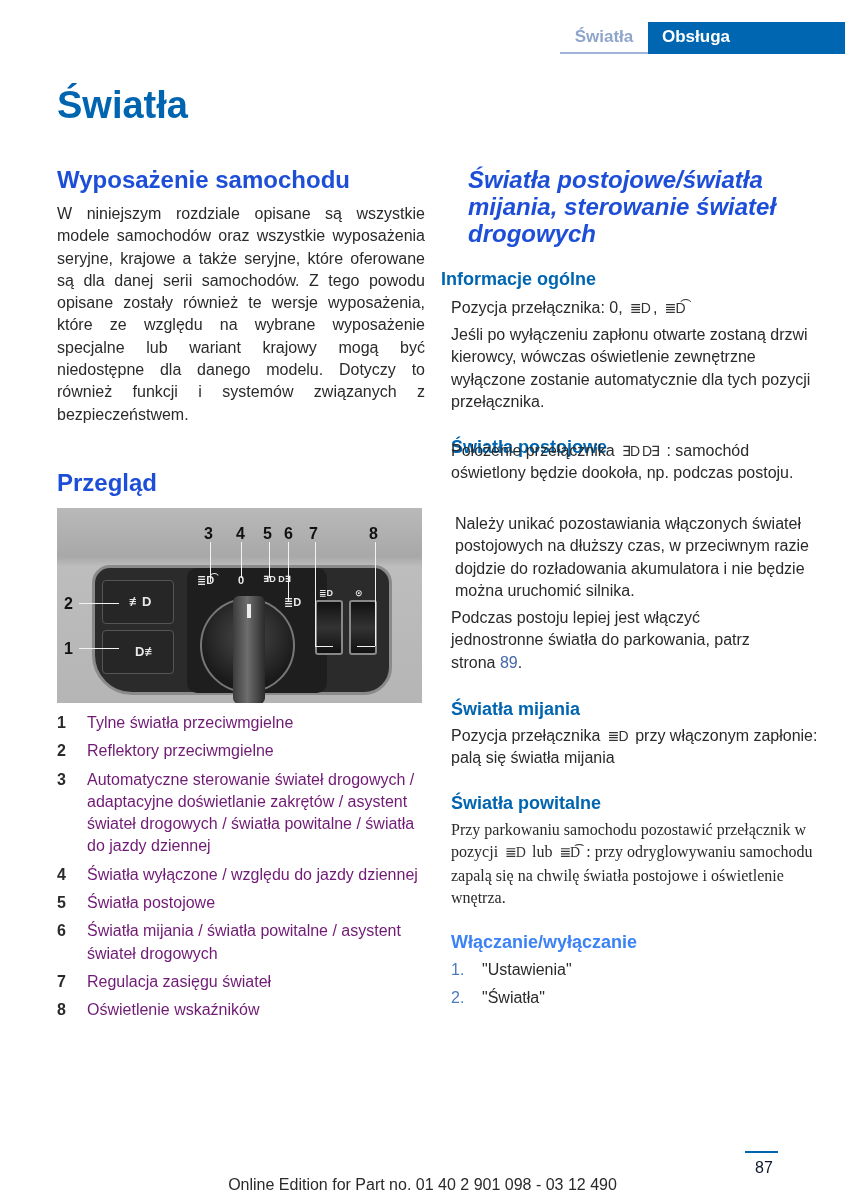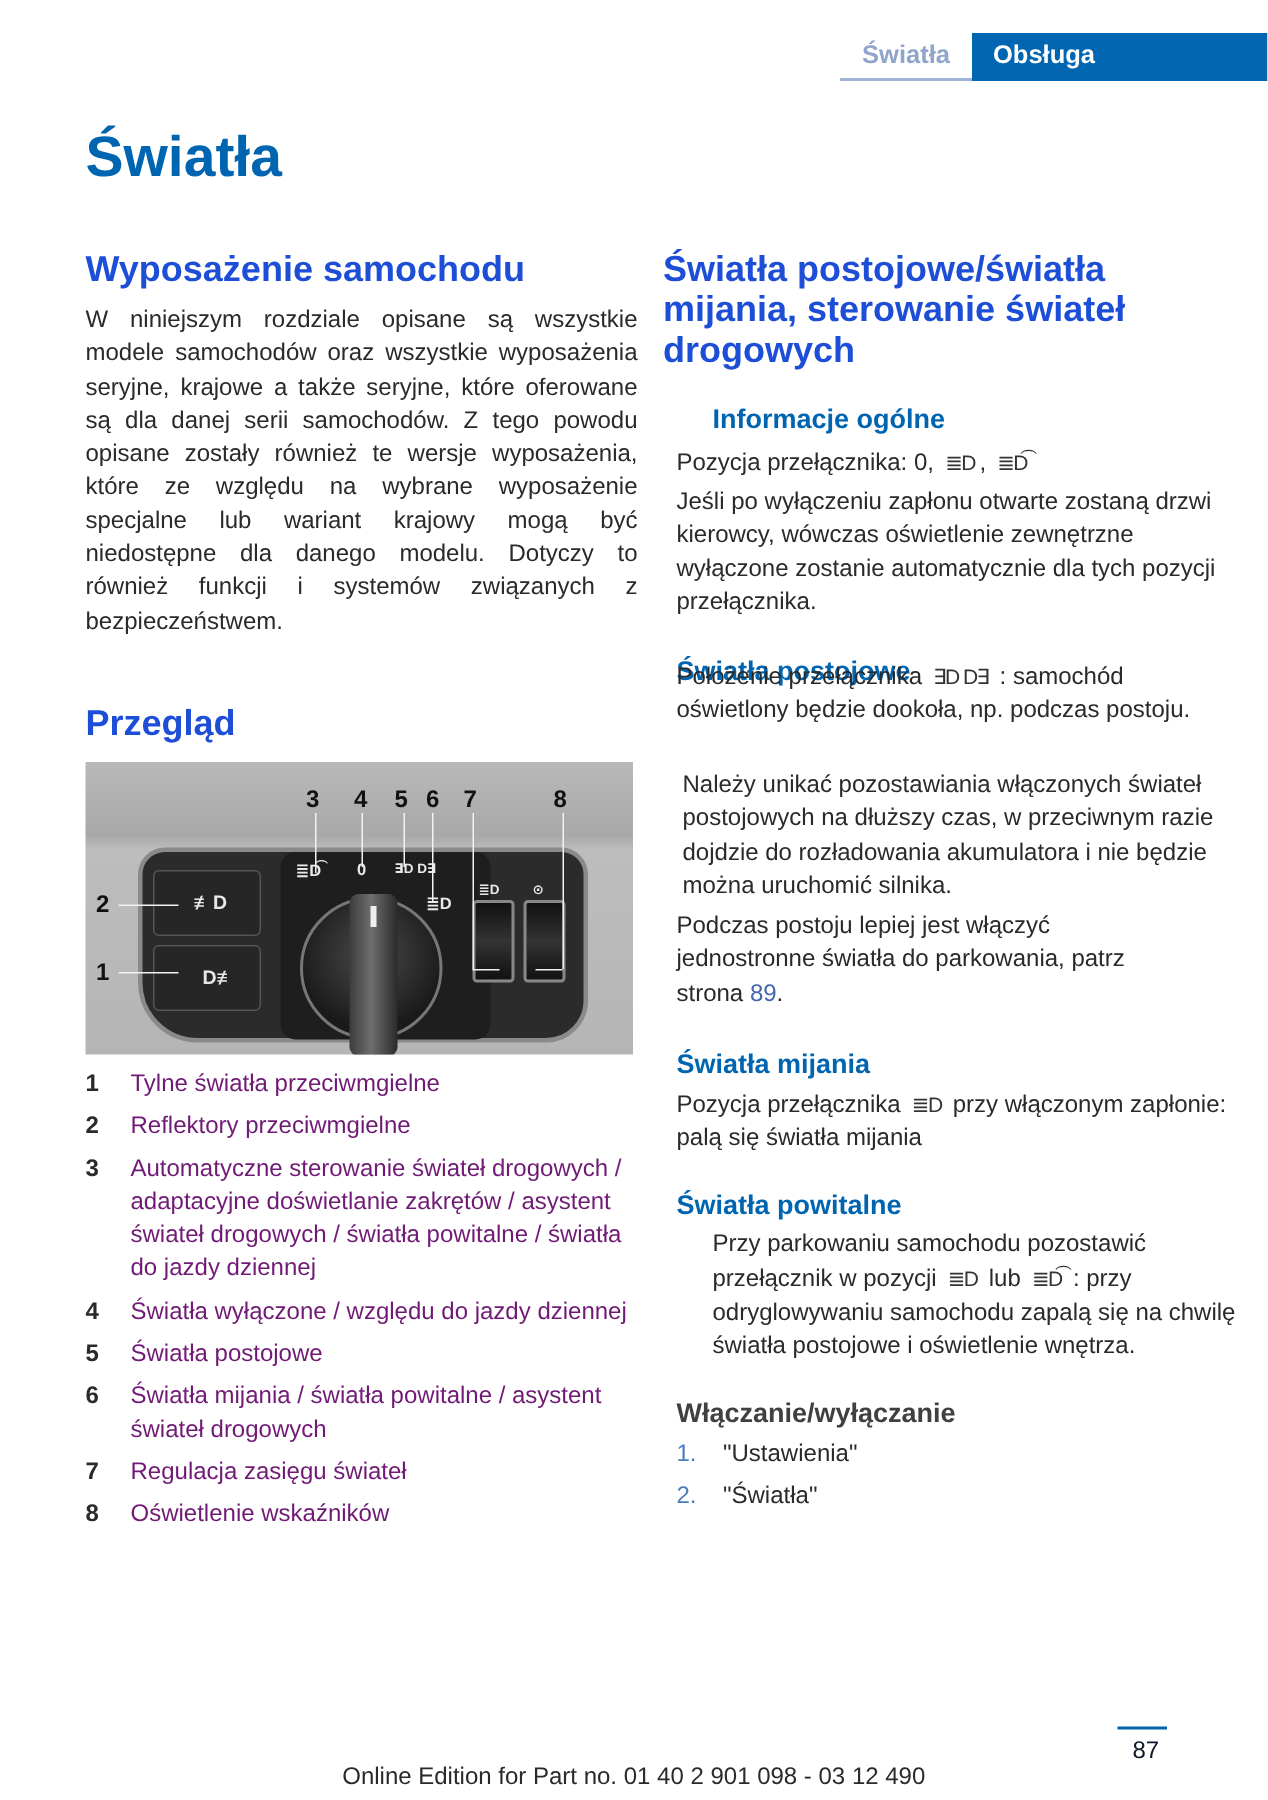--- a/index.html
+++ b/index.html
@@ -6,21 +6,21 @@
     html, body { width: 845px; height: 1200px; background: #ffffff; overflow: hidden; }
     body { position: relative; font-family: "Liberation Sans", "DejaVu Sans", sans-serif; color: #2a2a2a; }
     .header-line { position: absolute; left: 560px; width: 88px; top: 52px; height: 2px; background: #9fb4d8; }
     .crumb-section { position: absolute; left: 560px; top: 27px; width: 88px; text-align: center; font-weight: bold; font-size: 17px; color: #8fa5cc; }
     .crumb-chapter { position: absolute; left: 648px; top: 22px; width: 197px; height: 32px; background: #0066b1; color: #fff; font-weight: bold; font-size: 17px; padding: 5px 0 0 14px; }
 
     .page-title { position: absolute; left: 57px; top: 84px; font-size: 38px; font-weight: bold; color: #0065b0; }
 
     h2.sec { font-size: 24px; font-weight: bold; color: #1d4ed8; line-height: 27px; }
     h3.sub { font-size: 18px; font-weight: bold; color: #0065b0; line-height: 22px; }
-    h3.sub.light { color: #404040; }
+    h3.sub.light { color: #3b82f6; }
     p.body { font-size: 16px; line-height: 22.3px; color: #2a2a2a; }
 
     .abs { position: absolute; }
 
     .photo { position: absolute; left: 57px; top: 508px; width: 365px; height: 195px; background: linear-gradient(180deg, #b9b9b9 0%, #a8a8a8 25%, #bdbdbd 30%, #b5b5b5 100%); overflow: hidden; }
     .panel { position: absolute; left: 35px; top: 57px; width: 300px; height: 130px; background: #2b2b2b; border-radius: 18px 18px 28px 40px; border: 3px solid #8a8a8a; }
     .btn-fog { position: absolute; left: 45px; width: 72px; height: 44px; background: #262626; border: 1px solid #555; border-radius: 4px; }
     .dial-plate { position: absolute; left: 130px; top: 60px; width: 140px; height: 125px; background: #1e1e1e; border-radius: 10px; }
     .dial { position: absolute; left: 143px; top: 90px; width: 95px; height: 95px; border-radius: 50%; background: radial-gradient(circle at 50% 40%, #4a4a4a, #1a1a1a 70%); border: 2px solid #777; }
     .knob { position: absolute; left: 176px; top: 88px; width: 32px; height: 108px; background: linear-gradient(90deg, #3c3c3c, #6e6e6e 45%, #2a2a2a); border-radius: 6px; }
@@ -129,23 +129,23 @@
   <div class="legend-row">
     <span class="legend-num">7</span>
     <span class="legend-text">Regulacja zasięgu świateł</span>
   </div>
   <div class="legend-row">
     <span class="legend-num">8</span>
     <span class="legend-text">Oświetlenie wskaźników</span>
   </div>
 </div>
 
-<h2 class="sec abs" style="left:442px; top:166px; width:370px;">Światła postojowe/światła mijania, sterowanie świateł drogowych</h2>
+<h2 class="sec abs" style="left:468px; top:166px; width:370px;font-style:italic;">Światła postojowe/światła mijania, sterowanie świateł drogowych</h2>
 
-<h3 class="sub abs" style="left:475px; top:268px;text-align:right;">Informacje ogólne</h3>
+<h3 class="sub abs" style="left:441px; top:268px;text-align:right;">Informacje ogólne</h3>
 <p class="body abs" style="left:451px; top:297px; width:370px;">
   <span>Pozycja przełącznika: 0,</span>
   <span class="sym">≣D</span><span>,</span>
   <span class="sym">≣D͡</span>
 </p>
 <p class="body abs" style="left:451px; top:324px; width:370px;">Jeśli po wyłączeniu zapłonu otwarte zostaną drzwi kierowcy, wówczas oświetlenie zewnętrzne wyłączone zostanie automatycznie dla tych pozycji przełącznika.</p>
 
 <h3 class="sub abs" style="left:451px; top:436px;">Światła postojowe</h3>
 <p class="body abs" style="left:451px; top:440px; width:370px;">
   <span>Położenie przełącznika</span>
@@ -159,21 +159,21 @@
 </p>
 
 <h3 class="sub abs" style="left:451px; top:698px;">Światła mijania</h3>
 <p class="body abs" style="left:451px; top:725px; width:370px;">
   <span>Pozycja przełącznika</span>
   <span class="sym">≣D</span>
   <span>przy włączonym zapłonie: palą się światła mijania</span>
 </p>
 
 <h3 class="sub abs" style="left:451px; top:792px;">Światła powitalne</h3>
-<p class="body abs" style="left:475px; top:819px; width:370px;">
+<p class="body abs" style="left:451px; top:819px; width:370px;font-family:Liberation Serif, serif;">
   <span>Przy parkowaniu samochodu pozostawić przełącznik w pozycji</span>
   <span class="sym">≣D</span>
   <span>lub</span>
   <span class="sym">≣D͡</span>
   <span>: przy odryglowywaniu samochodu zapalą się na chwilę światła postojowe i oświetlenie wnętrza.</span>
 </p>
 
 <h3 class="sub light abs" style="left:451px; top:931px;">Włączanie/wyłączanie</h3>
 <div class="steps" style="top:959px;">
   <div class="step">

